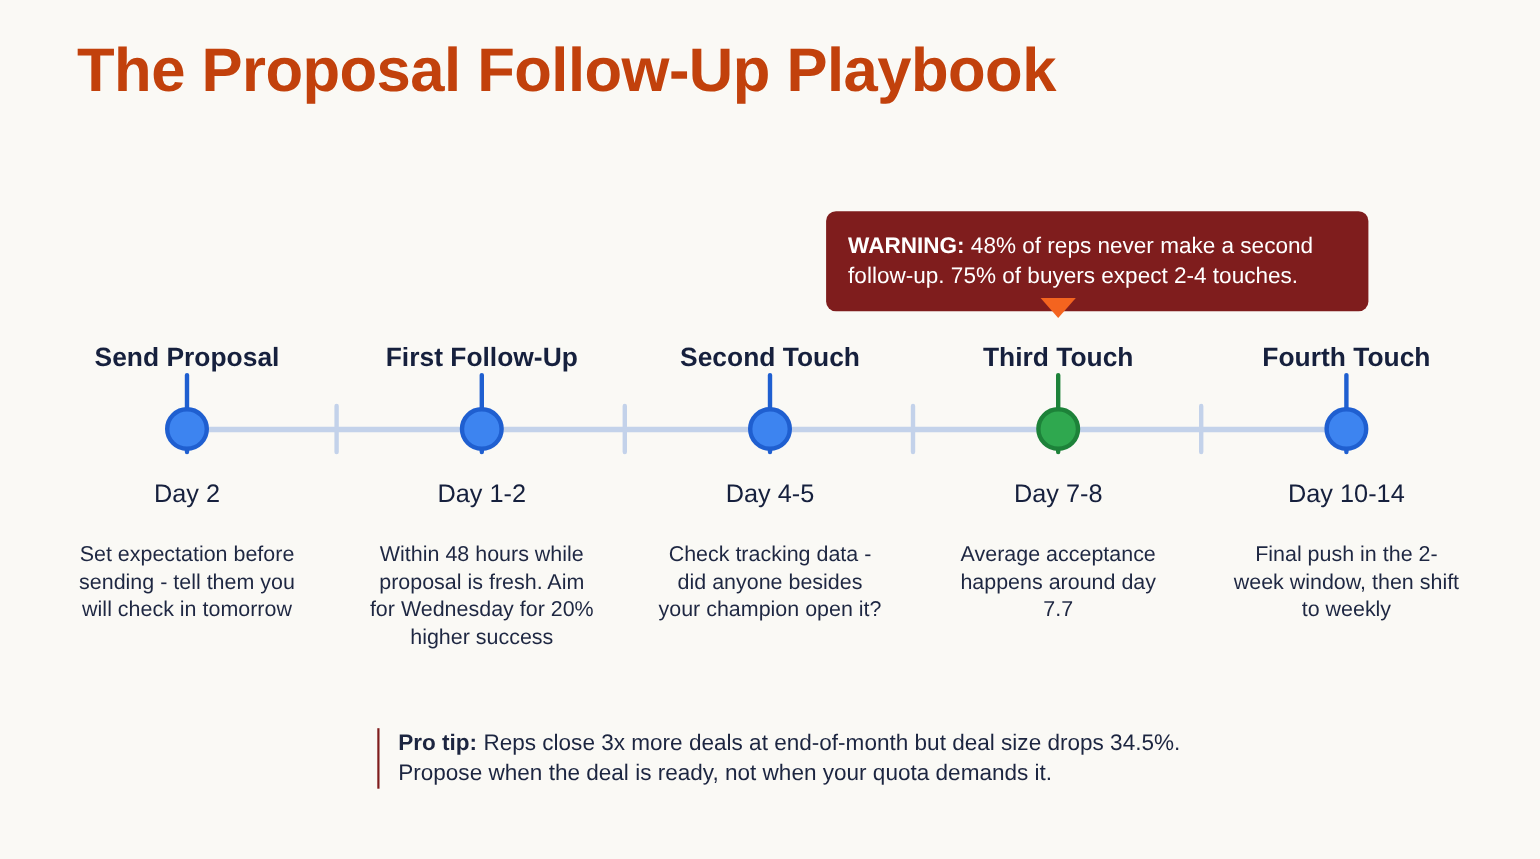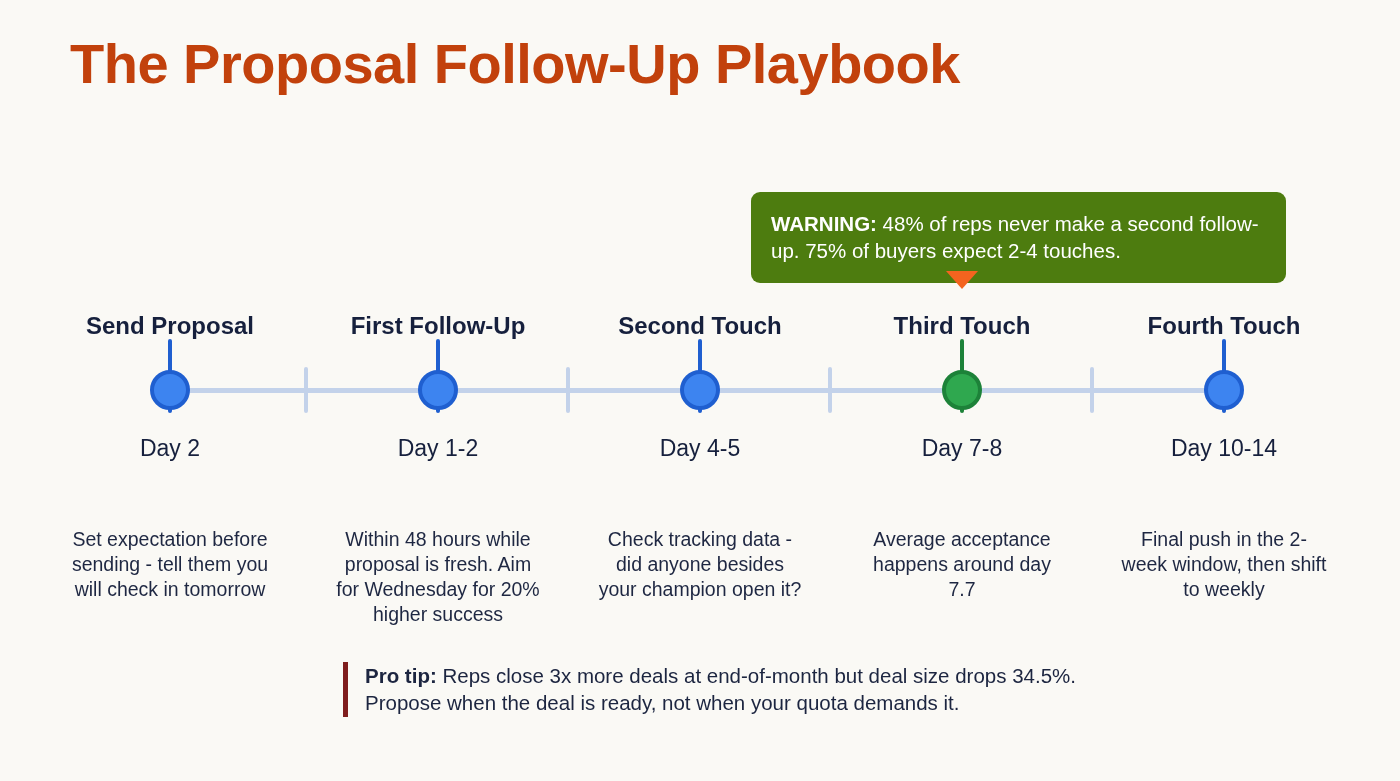--- a/index.html
+++ b/index.html
@@ -40,23 +40,23 @@
     margin-top: 8px;
     line-height: 1.2;
     white-space: nowrap;
   }
 
   
   .warning-callout {
     position: absolute;
     left: 751px;
     top: 192px;
-    width: 535px;
+    width: 493px;
     box-sizing: border-box;
-    background: #4d7c0f;
+    background: #7f1d1d;
     border-radius: 9px;
     padding: 18px 20px 19px 20px;
   }
   .warning-text {
     color: #ffffff;
     font-size: 20.5px;
     line-height: 1.32;
     margin: 0;
   }
   .warning-label {
@@ -155,30 +155,29 @@
   }
   .step-desc {
     position: absolute;
     top: 492px;
     left: 26px;
     width: 210px;
     font-size: 19.5px;
     line-height: 1.29;
     color: #1e2742;
     text-align: center;
-    margin-top: 35px;
   }
 
   
   .protip {
     position: absolute;
     left: 343px;
     top: 662px;
     width: 740px;
-    border-left: 5px solid #7f1d1d;
+    border-left: 2px solid #7f1d1d;
     padding-left: 17px;
     box-sizing: border-box;
   }
   .protip-text {
     margin: 0;
     font-size: 20.5px;
     line-height: 1.34;
     color: #1c2540;
   }
   .protip-label {

